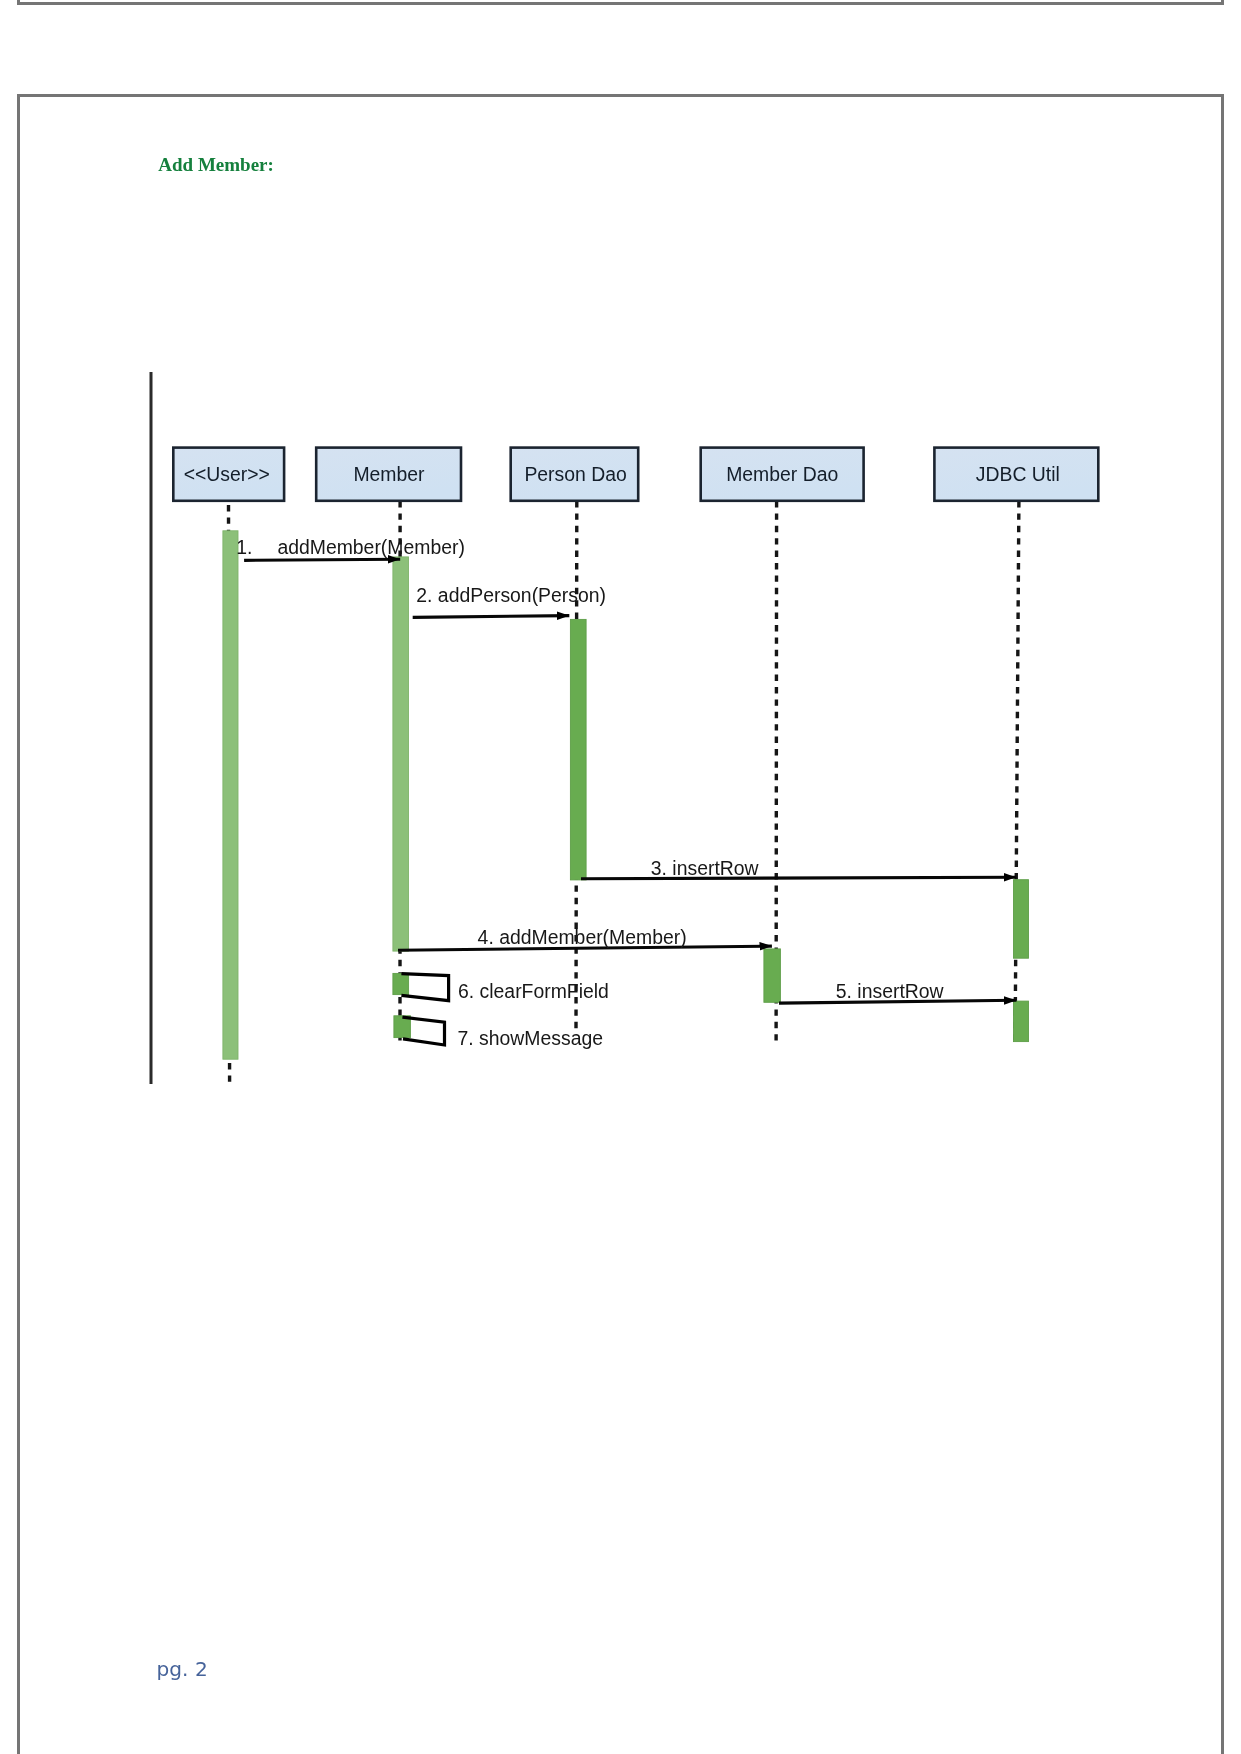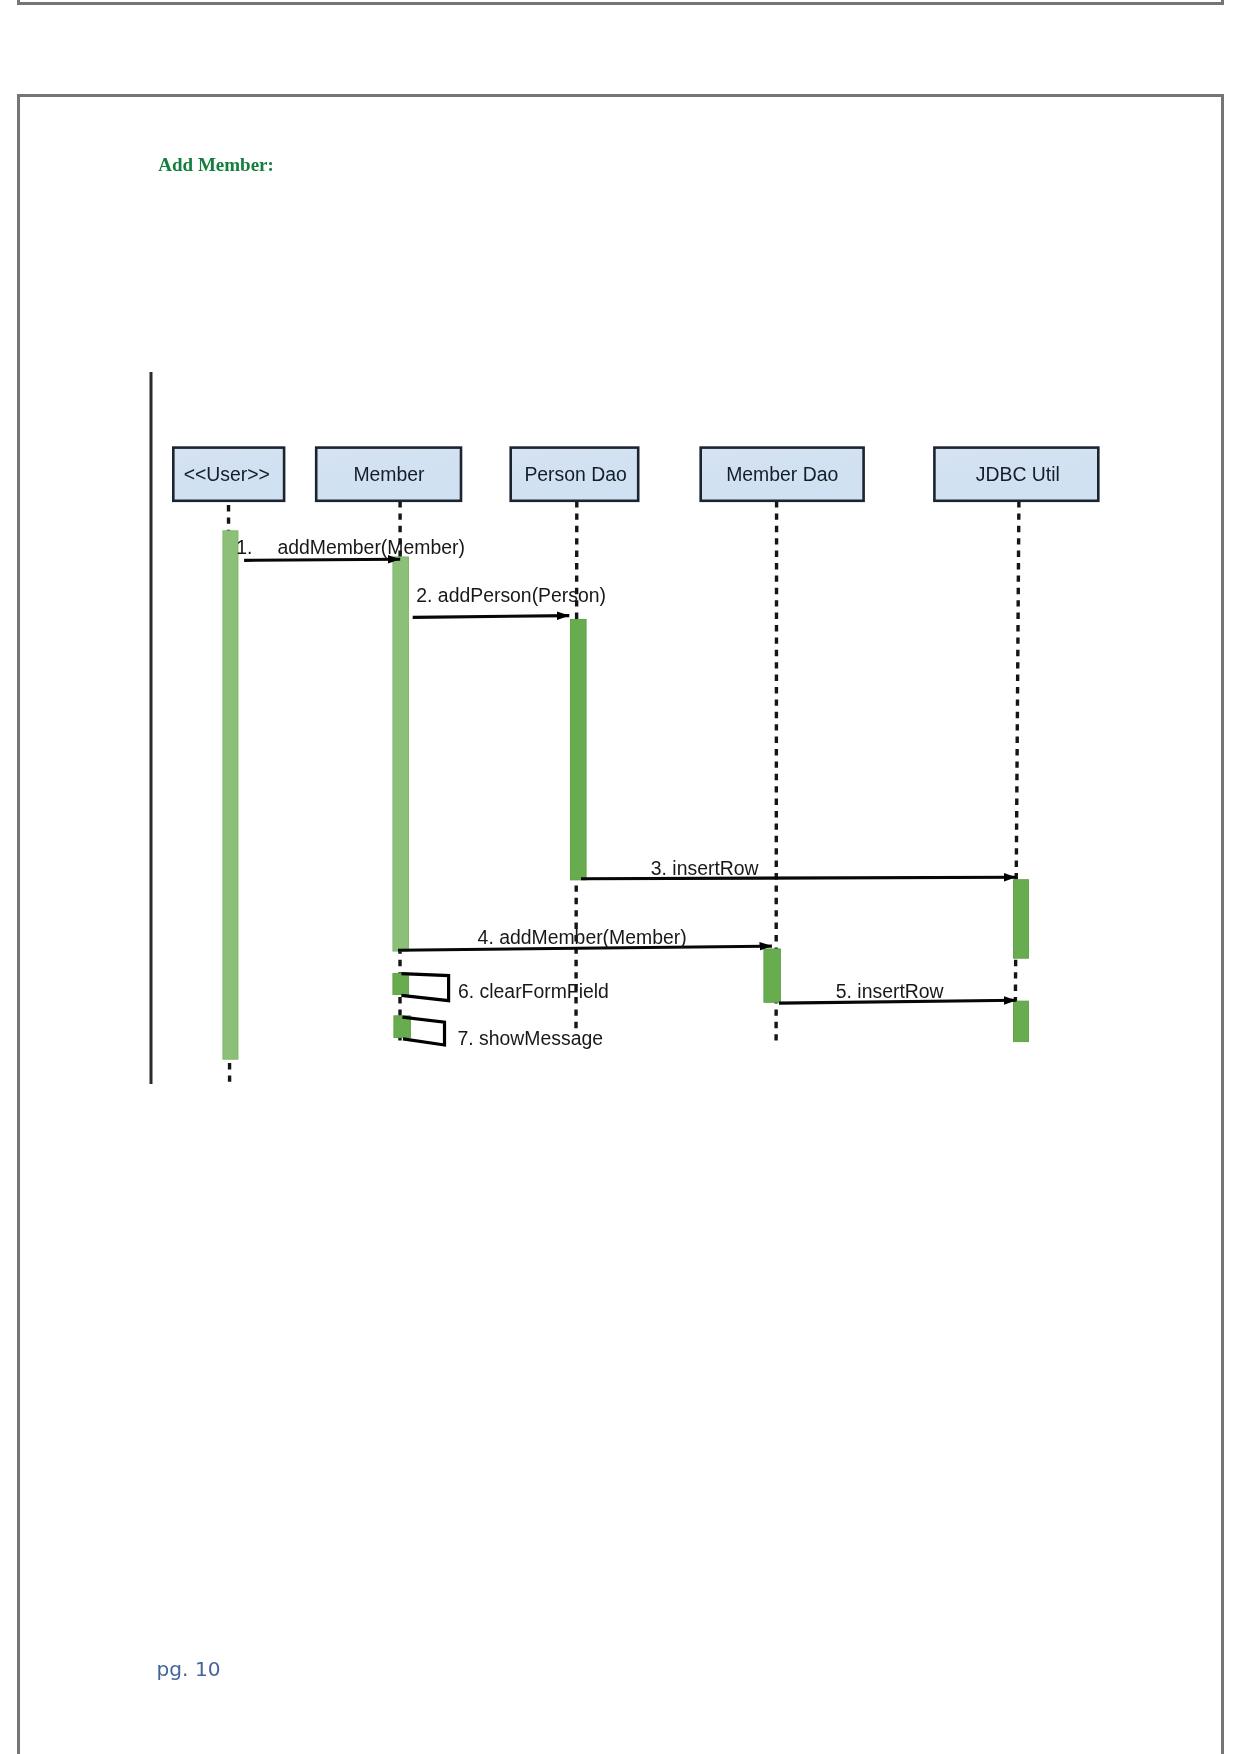--- a/index.html
+++ b/index.html
@@ -83,13 +83,13 @@
     <text x="277.4" y="554.2">addMember(Member)</text>
     <text x="416.3" y="602.0">2. addPerson(Person)</text>
     <text x="650.8" y="875.3">3. insertRow</text>
     <text x="477.6" y="944.0">4. addMember(Member)</text>
     <text x="835.8" y="997.9">5. insertRow</text>
     <text x="458.0" y="997.9">6. clearFormField</text>
     <text x="457.5" y="1044.7">7. showMessage</text>
   </g>
 </svg>
 
-<div class="footer">pg. 10</div>
+<div class="footer">pg. 2</div>
 
 </body></html>

